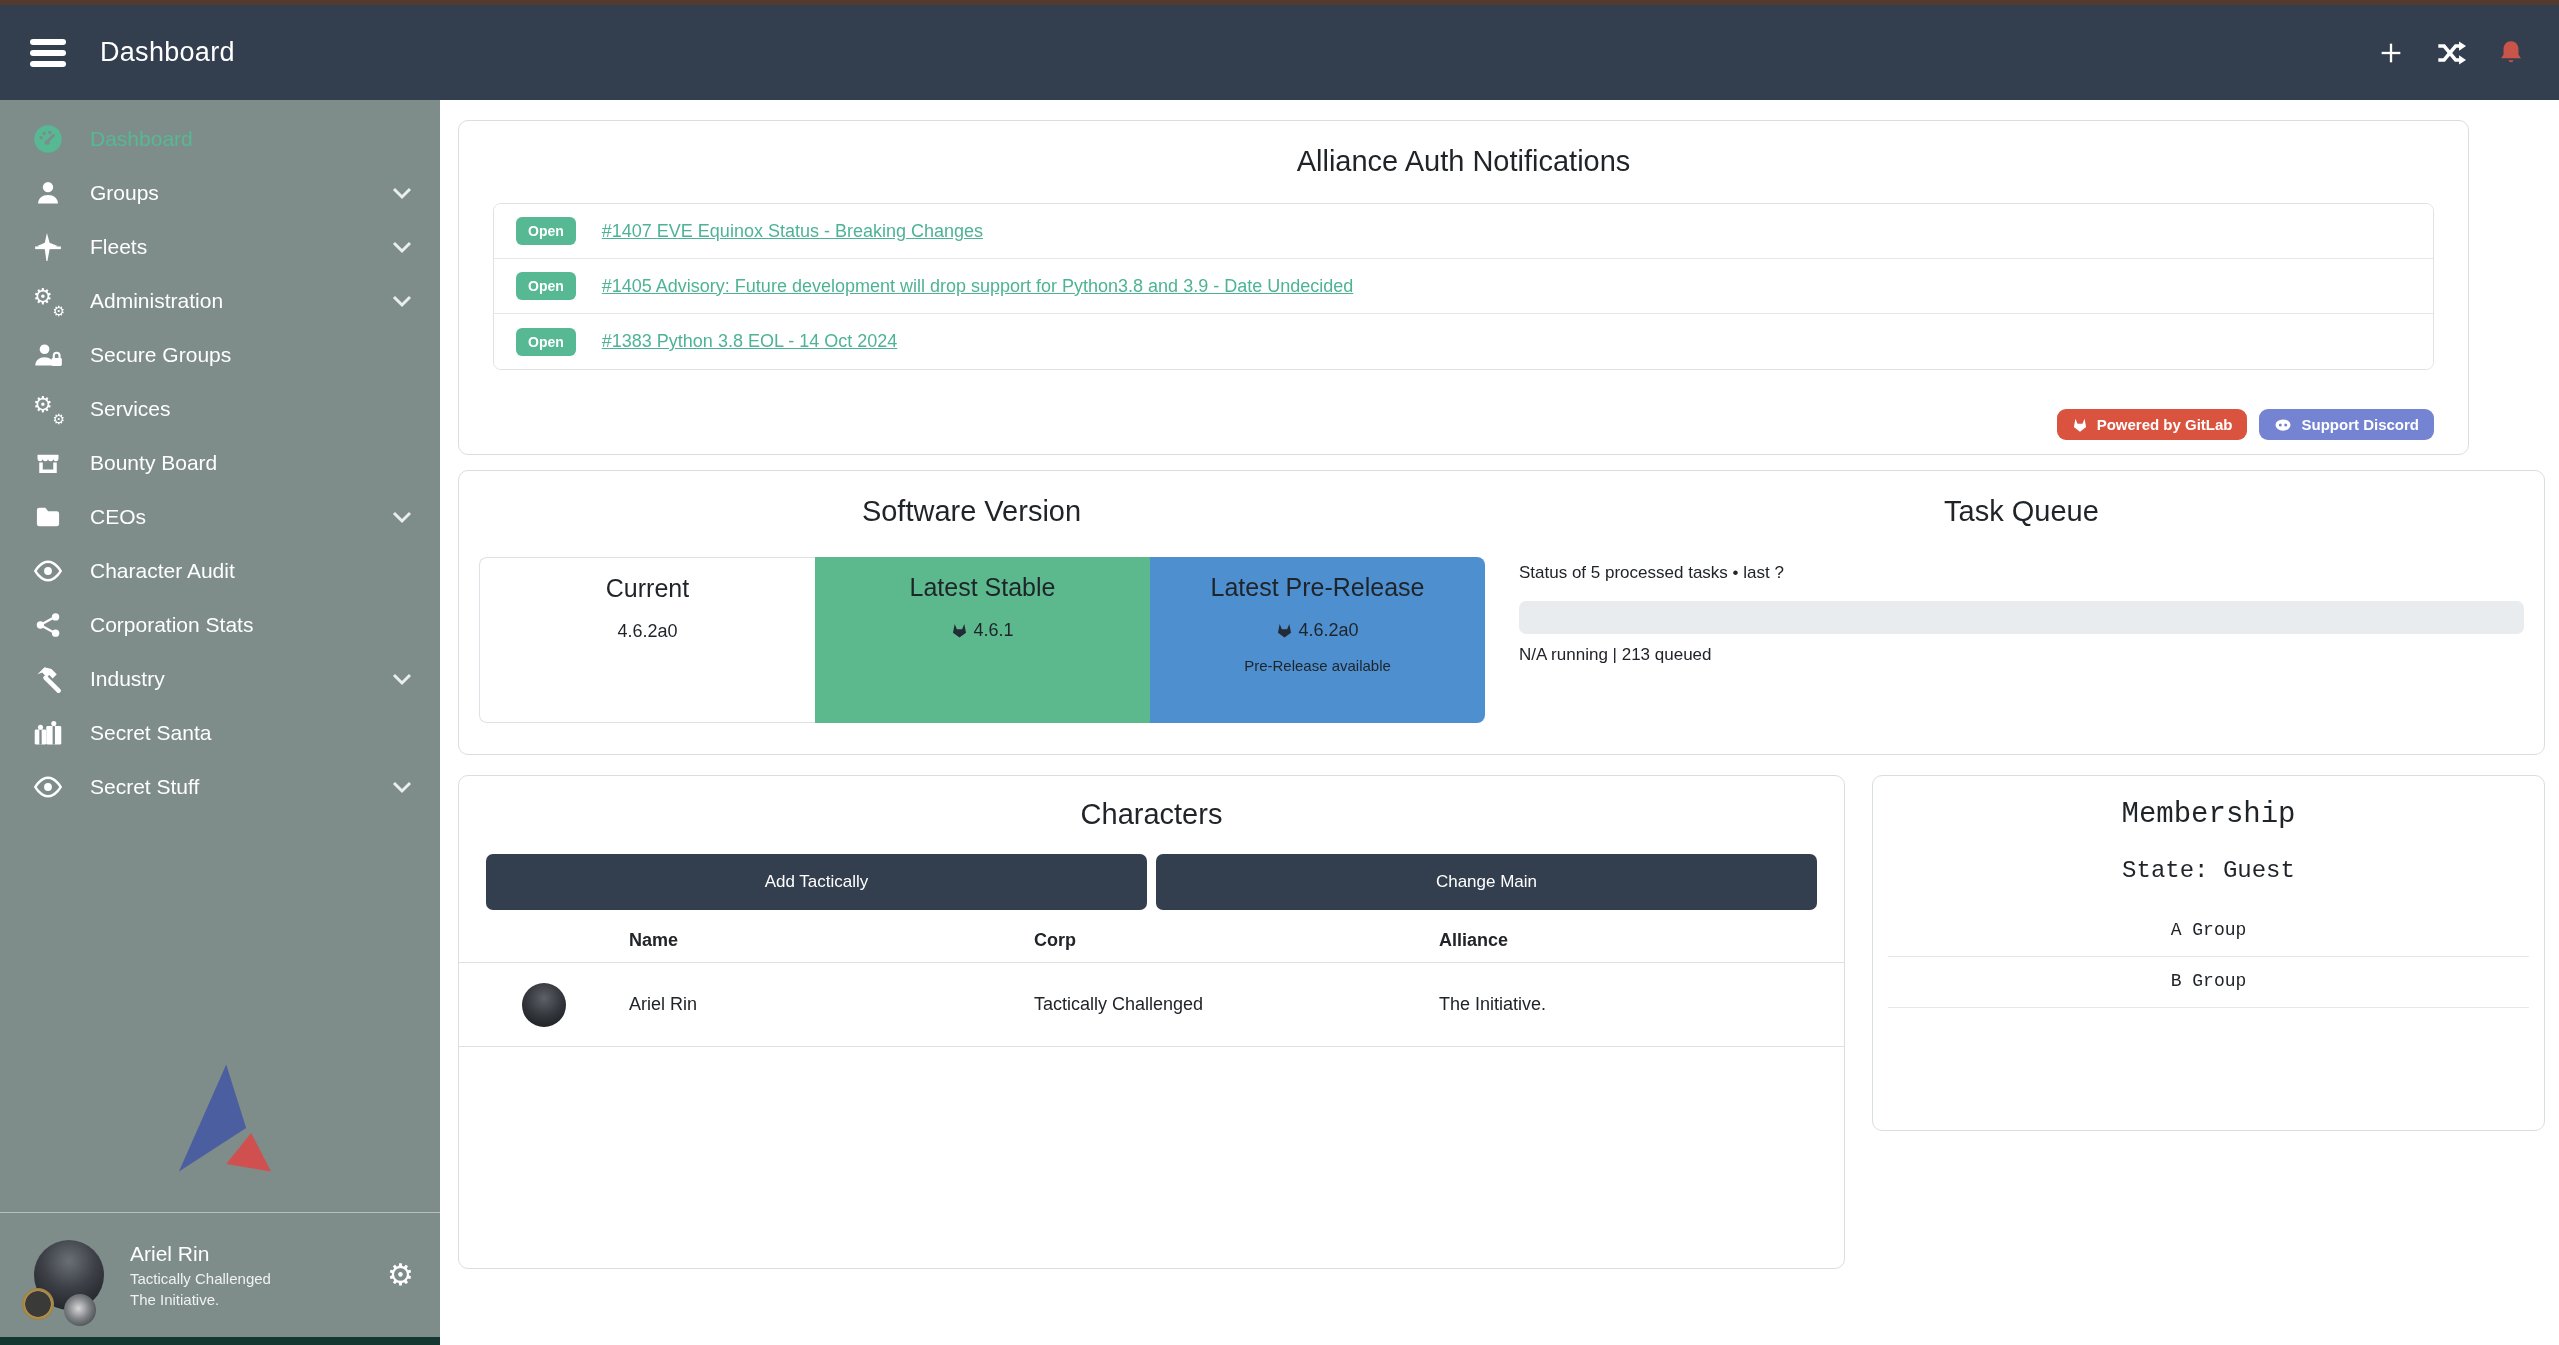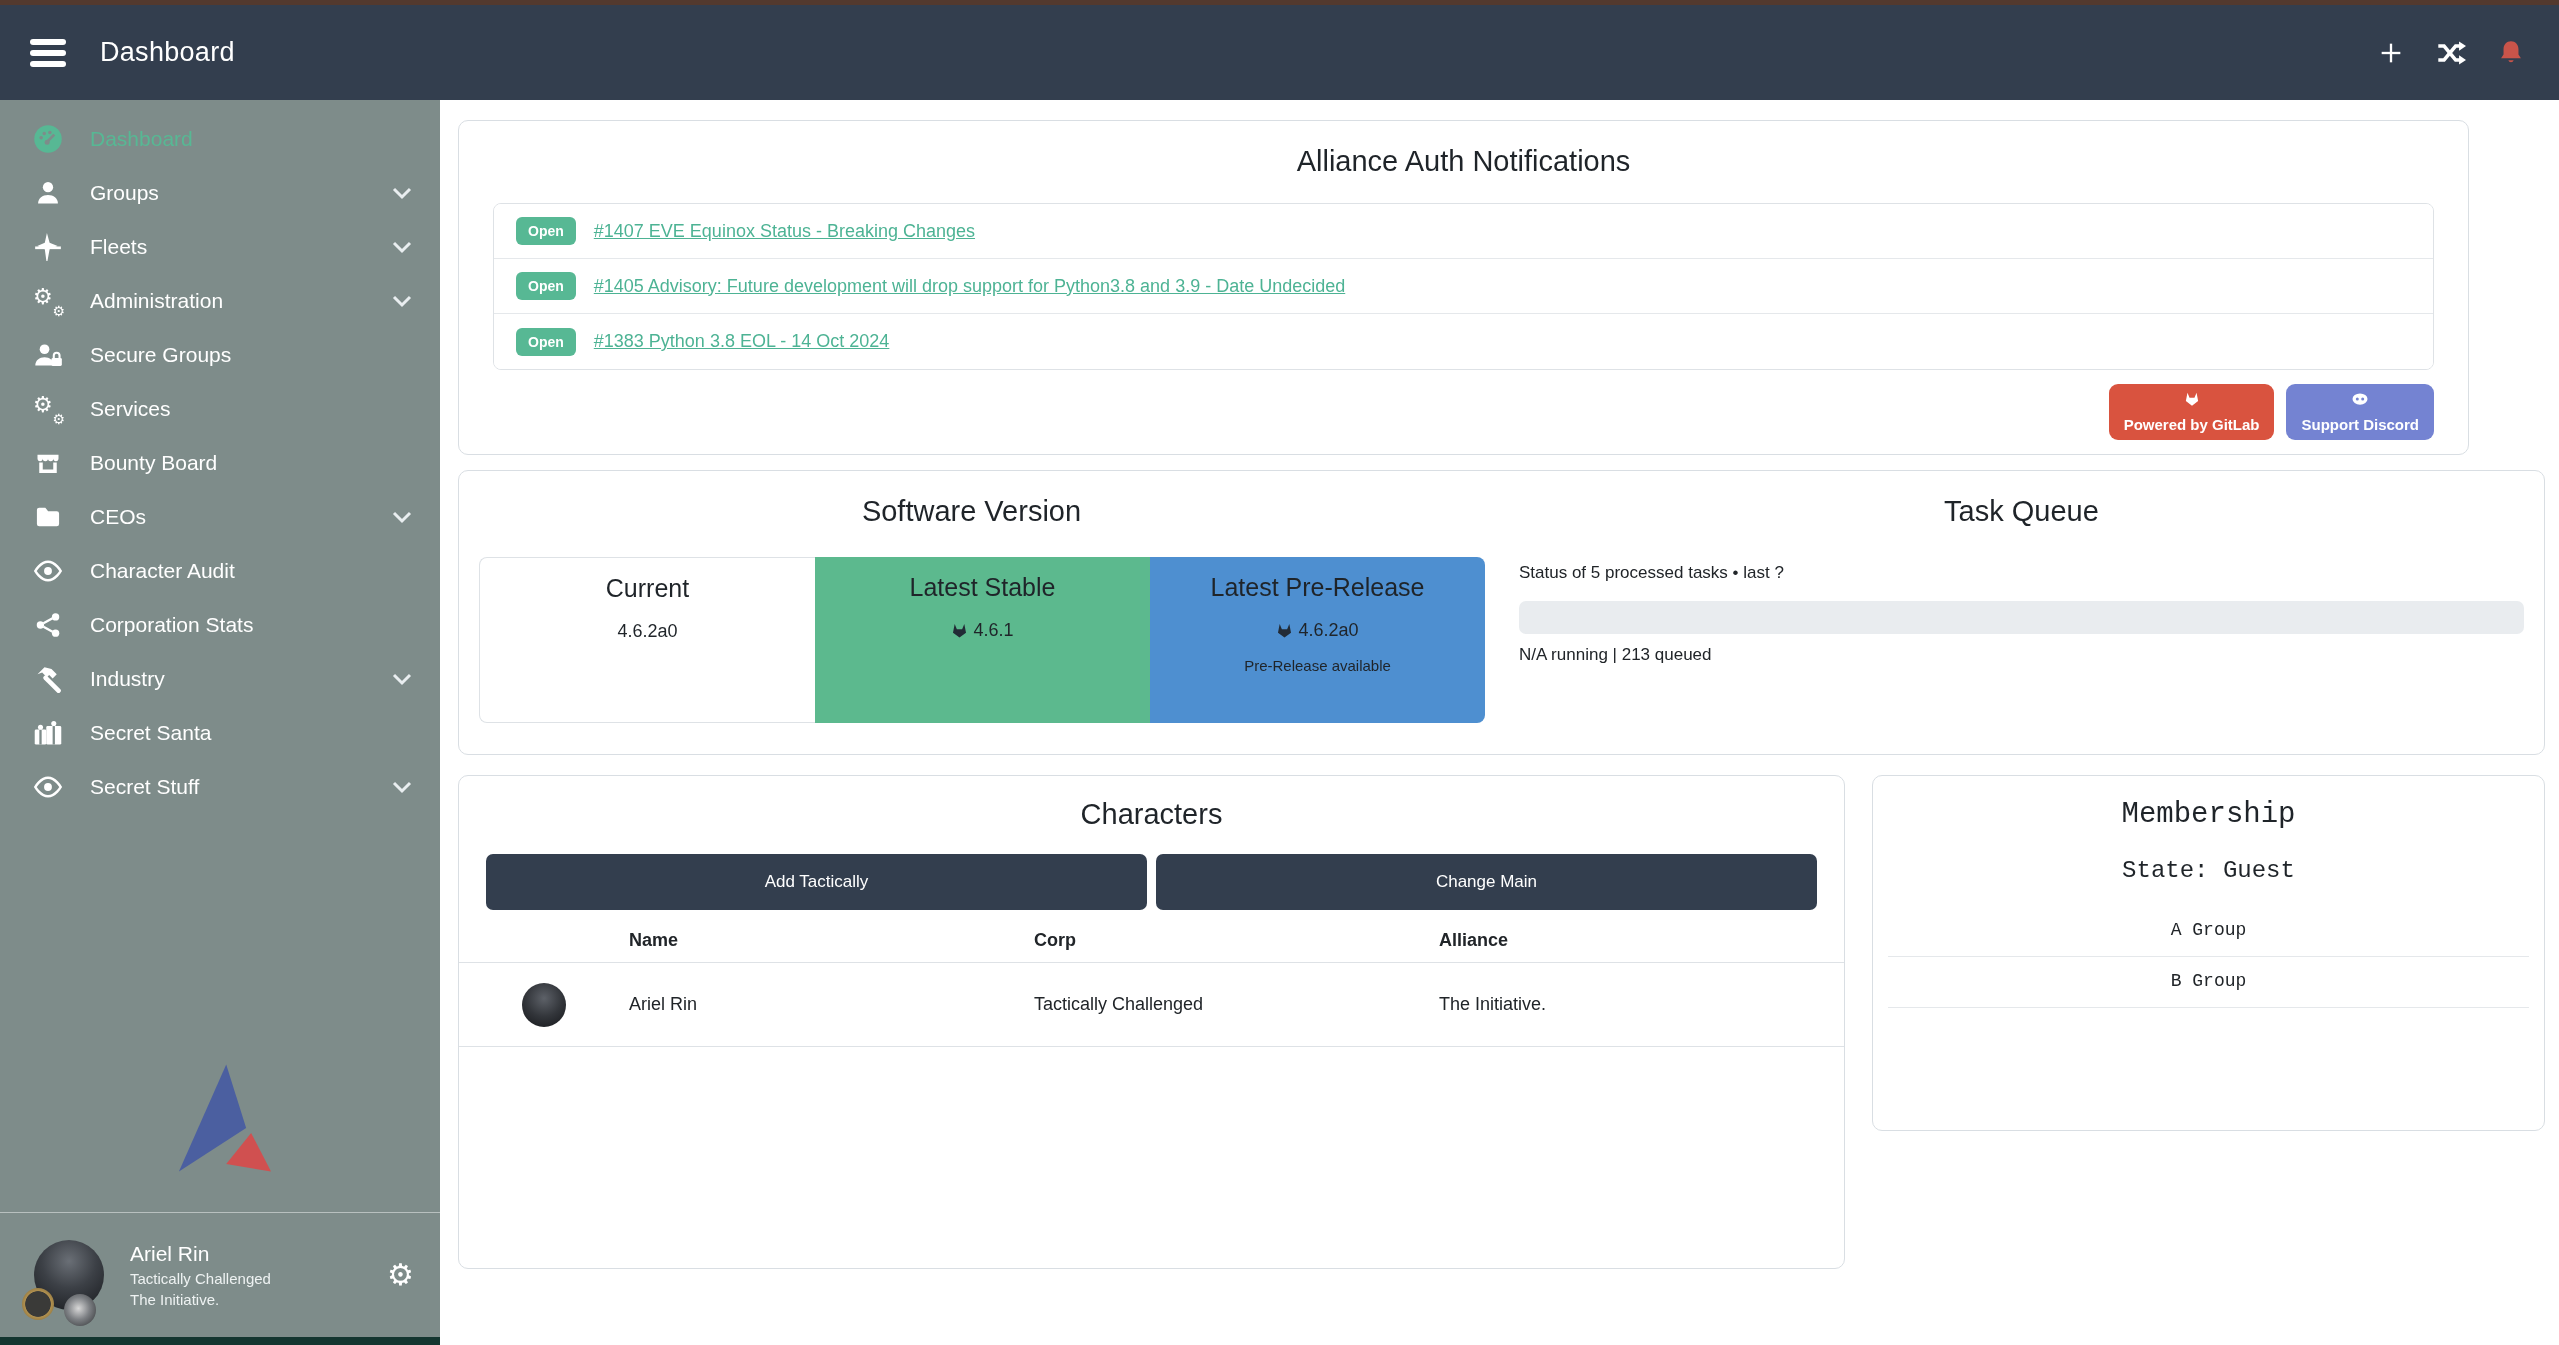--- a/index.html
+++ b/index.html
@@ -69,27 +69,27 @@
   .panel-title { text-align:center; font-size:29px; font-weight:400; color:#1f2429; }
 
   
   .panel-notifications { left:18px; top:20px; width:2011px; height:335px; }
   .panel-notifications .panel-title { margin-top:24px; }
   .notif-list { position:absolute; left:34px; right:34px; top:82px; border:1px solid #dee2e6; border-radius:8px; overflow:hidden; }
   .notif-item { display:flex; align-items:center; height:55px; padding:0 22px; border-bottom:1px solid #e5e8eb; background:#fff; }
   .notif-item:last-child { border-bottom:none; }
   .badge-open {
     background:#57b894; color:#ffffff; font-weight:bold; font-size:14px;
-    padding:6px 12px; border-radius:6px; margin-right:18px; flex:0 0 auto;
+    padding:6px 12px; border-radius:6px; margin-right:26px; flex:0 0 auto;
   }
   .notif-link { color:#4db394; font-size:18px; text-decoration:underline; cursor:pointer; }
   .footer-badges { position:absolute; right:34px; bottom:14px; display:flex; gap:12px; }
   .badge-btn {
     display:flex; align-items:center; gap:9px; color:#ffffff; font-weight:bold;
-    font-size:15px; padding:7px 15px; border-radius:9px; cursor:pointer;flex-direction:column;
+    font-size:15px; padding:7px 15px; border-radius:9px; cursor:pointer;
   }
   .badge-gitlab { background:#d9533f; }
   .badge-discord { background:#7483d2; }
 
   
   .panel-version { left:18px; top:370px; width:2087px; height:285px; }
   .sv-title { position:absolute; top:24px; left:0; width:1025px; }
   .tq-title { position:absolute; top:24px; left:1040px; right:0; }
   .version-boxes { position:absolute; left:20px; top:86px; width:1006px; height:166px; display:flex; }
   .vb { flex:1; text-align:center; padding-top:16px; }

